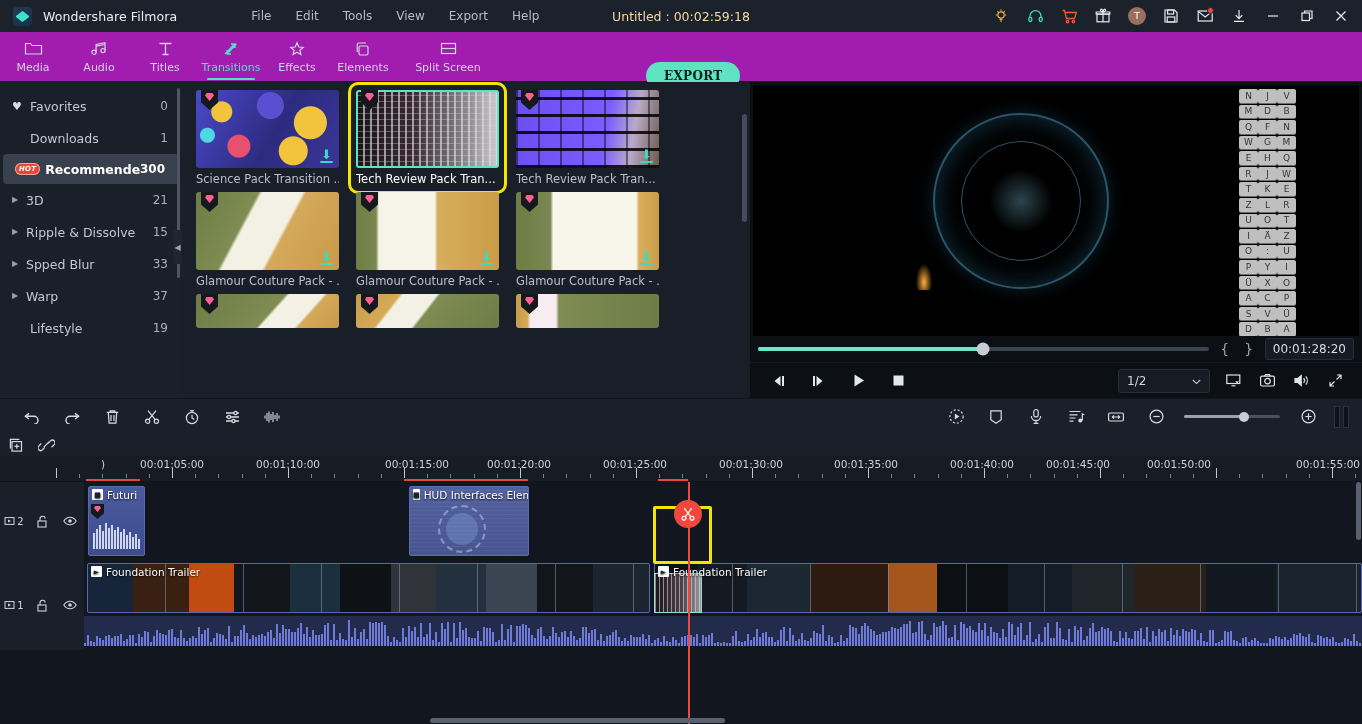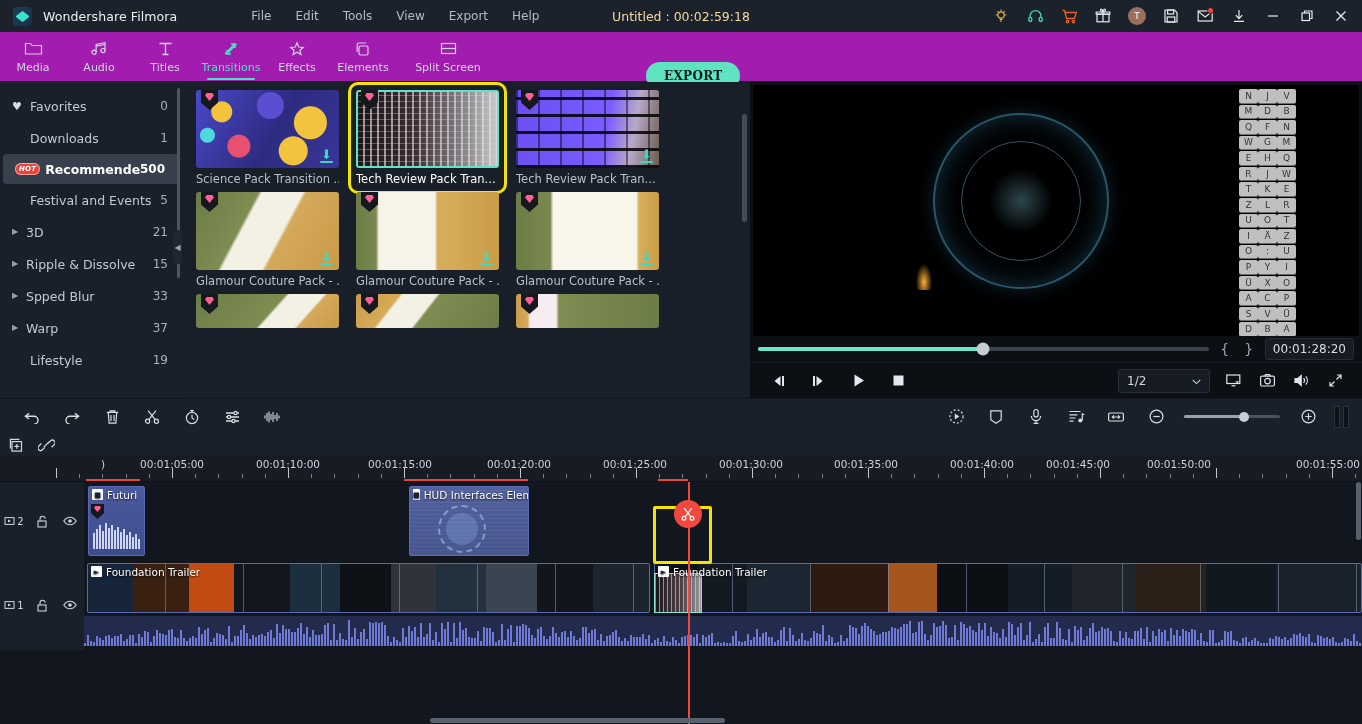--- a/index.html
+++ b/index.html
@@ -421,26 +421,21 @@
         <span class="scount">0</span>
       </div>
       <div class="side-item">
         <span class="heart"></span>
         <span class="sname">Downloads</span>
         <span class="scount">1</span>
       </div>
       <div class="side-item sel">
         <span class="hot-badge">HOT</span>
         <span class="sname">Recommended</span>
-        <span class="scount">500</span>
-      </div>
-      <div class="side-item">
-        <span class="heart"></span>
-        <span class="sname">Festival and Events</span>
-        <span class="scount">5</span>
+        <span class="scount">300</span>
       </div>
       <div class="side-item">
         <span class="arrow">▶</span>
         <span class="sname">3D</span>
         <span class="scount">21</span>
       </div>
       <div class="side-item">
         <span class="arrow">▶</span>
         <span class="sname">Ripple &amp; Dissolve</span>
         <span class="scount">15</span>
@@ -860,21 +855,21 @@
             <path d="M5.8 9.1 11 3.9"></path>
           </g>
         </svg>
     </div>
   </div>
 
   <div class="ruler">
     <div class="rlabel" style="left:103px">)</div>
     <div class="rlabel" style="left:172px">00:01:05:00</div>
     <div class="rlabel" style="left:288px">00:01:10:00</div>
-    <div class="rlabel" style="left:400px">00:01:15:00</div>
+    <div class="rlabel" style="left:417px">00:01:15:00</div>
     <div class="rlabel" style="left:519px">00:01:20:00</div>
     <div class="rlabel" style="left:635px">00:01:25:00</div>
     <div class="rlabel" style="left:751px">00:01:30:00</div>
     <div class="rlabel" style="left:866px">00:01:35:00</div>
     <div class="rlabel" style="left:982px">00:01:40:00</div>
     <div class="rlabel" style="left:1078px">00:01:45:00</div>
     <div class="rlabel" style="left:1179px">00:01:50:00</div>
     <div class="rlabel" style="left:1328px">00:01:55:00</div>
 
     <div id="ticks">

